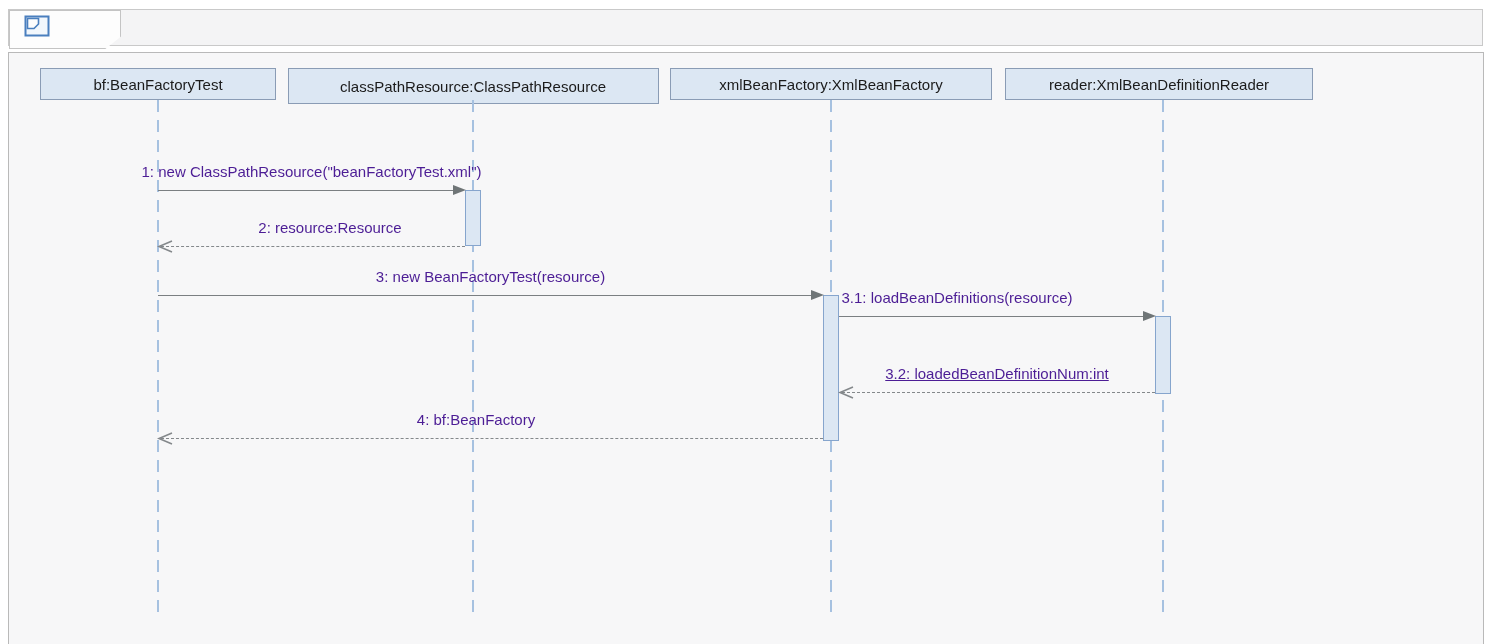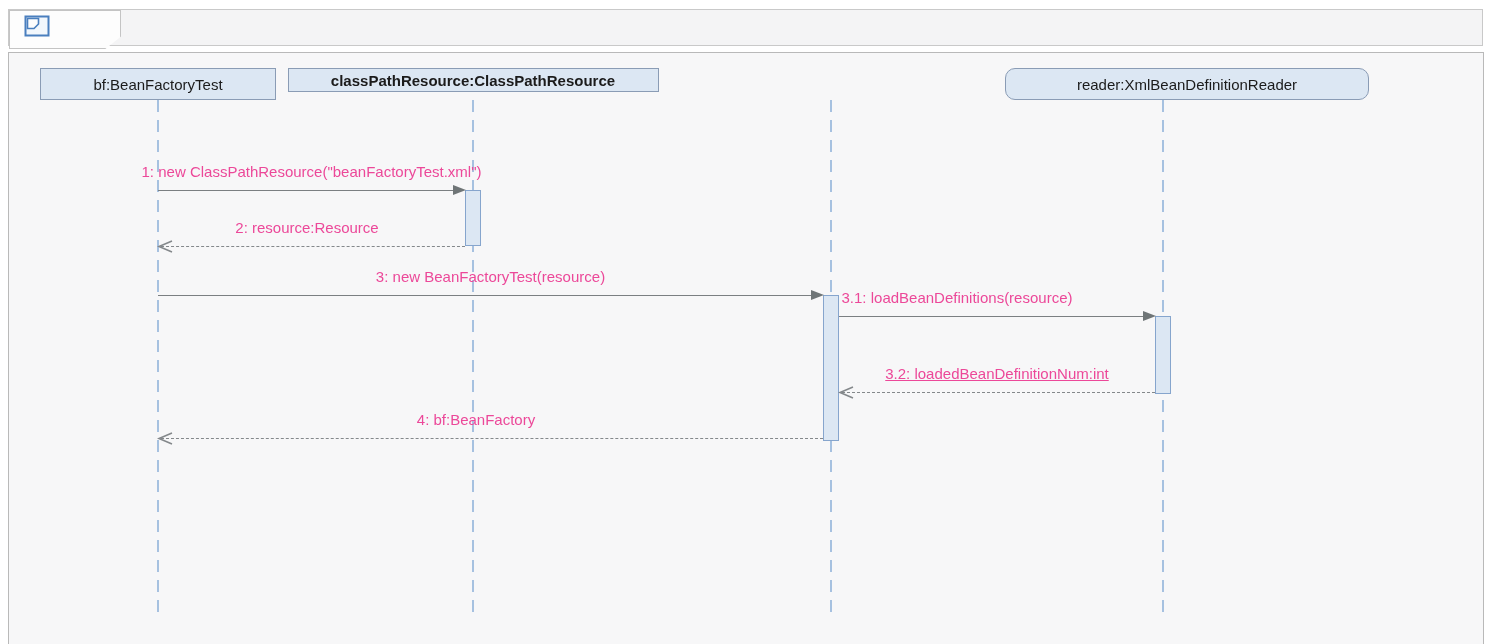--- a/index.html
+++ b/index.html
@@ -33,21 +33,21 @@
     background:repeating-linear-gradient(to bottom,#a6c1e0 0 12px,transparent 12px 20px);
   }
   .activation{
     position:absolute;width:16px;box-sizing:border-box;
     background:#dce7f3;border:1px solid #86a5cd;
   }
   .msg-line{position:absolute;height:0;border-top:1px solid #7b7f82;}
   .msg-line.dashed{border-top-style:dashed;border-top-color:#84888b;}
   .msg-label{
     position:absolute;transform:translateX(-50%);white-space:nowrap;
-    font-size:15px;color:#ec4899;
+    font-size:15px;color:#4c1d95;
   }
   .head-filled{
     position:absolute;width:0;height:0;
     border-top:5px solid transparent;border-bottom:5px solid transparent;
     border-left:13px solid #6f7577;
   }
   .head-open{position:absolute;}
 </style>
 </head>
 <body>
@@ -64,43 +64,46 @@
       </svg>
     </span>
   </div>
 
   <div class="diagram-panel"></div>
 
 <div class="lifeline-head" style="left: 40px; top: 68px; width: 236px; height: 32px;">
       <span>bf:BeanFactoryTest</span>
     </div>
     <div class="lifeline-line" style="left: 157px; top: 100px; height: 516px;"></div>
-    <div class="lifeline-head" style="left: 287.5px; top: 68px; width: 371px; height: 24px; font-weight: bold;">
+    <div class="lifeline-head" style="left: 287.5px; top: 68px; width: 371px; height: 36px;">
       <span>classPathResource:ClassPathResource</span>
     </div>
     <div class="lifeline-line" style="left: 472px; top: 100px; height: 516px;"></div>
+    <div class="lifeline-head" style="left: 670px; top: 68px; width: 322px; height: 32px;">
+      <span>xmlBeanFactory:XmlBeanFactory</span>
+    </div>
     <div class="lifeline-line" style="left: 830px; top: 100px; height: 516px;"></div>
-    <div class="lifeline-head" style="left: 1005px; top: 68px; width: 364px; height: 32px; border-radius: 10px;">
+    <div class="lifeline-head" style="left: 1005px; top: 68px; width: 308px; height: 32px;">
       <span>reader:XmlBeanDefinitionReader</span>
     </div>
     <div class="lifeline-line" style="left: 1162px; top: 100px; height: 516px;"></div>
     <div class="activation" style="left: 465px; top: 190px; height: 56px;"></div>
     <div class="activation" style="left: 823px; top: 295px; height: 146px;"></div>
     <div class="activation" style="left: 1155px; top: 316px; height: 78px;"></div>
     <div class="">
       <div class="msg-line" style="left: 158px; top: 190px; width: 305px;"></div>
       <div class="head-filled" style="left: 453px; top: 185px;"></div>
       <div class="msg-label" style="left: 311.5px; top: 163px;">1: new ClassPathResource("beanFactoryTest.xml")</div>
     </div>
     <div class="">
       <div class="msg-line dashed" style="left: 161px; top: 246px; width: 304px;"></div>
       <div class="head-open" style="left: 157px; top: 239px;"><svg width="17" height="15" viewBox="0 0 17 15">
           <path d="M15 2 L2 7.5 L15 13" fill="none" stroke="#84888b" stroke-width="1.6"></path>
         </svg></div>
-      <div class="msg-label" style="left: 307px; top: 219px;">2: resource:Resource</div>
+      <div class="msg-label" style="left: 330px; top: 219px;">2: resource:Resource</div>
     </div>
     <div class="">
       <div class="msg-line" style="left: 158px; top: 295px; width: 663px;"></div>
       <div class="head-filled" style="left: 811px; top: 290px;"></div>
       <div class="msg-label" style="left: 490.5px; top: 268px;">3: new BeanFactoryTest(resource)</div>
     </div>
     <div class="">
       <div class="msg-line" style="left: 839px; top: 316px; width: 314px;"></div>
       <div class="head-filled" style="left: 1143px; top: 311px;"></div>
       <div class="msg-label" style="left: 957px; top: 289px;">3.1: loadBeanDefinitions(resource)</div>

